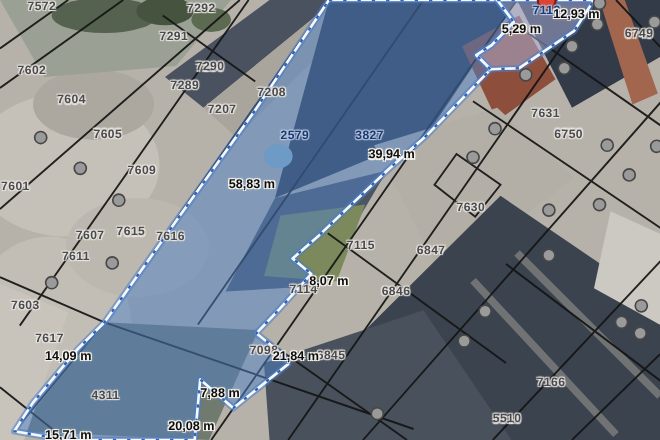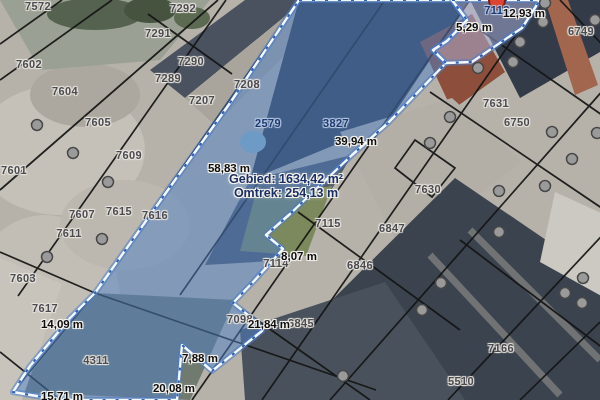--- a/index.html
+++ b/index.html
@@ -108,24 +108,20 @@
         <circle cx="441" cy="283" r="5.5" fill="#9a9a9a" stroke="#474747" stroke-width="1.5"></circle>
         <circle cx="583" cy="278" r="5.5" fill="#9a9a9a" stroke="#474747" stroke-width="1.5"></circle>
         <circle cx="565" cy="293" r="5.5" fill="#9a9a9a" stroke="#474747" stroke-width="1.5"></circle>
         <circle cx="422" cy="310" r="5.5" fill="#9a9a9a" stroke="#474747" stroke-width="1.5"></circle>
         <circle cx="582" cy="303" r="5.5" fill="#9a9a9a" stroke="#474747" stroke-width="1.5"></circle>
       </g>
     <circle id="red-marker" r="8" cx="497" cy="1" fill="#dd4433" stroke="#7d1d11" stroke-width="2"></circle>
   </svg>
 
   <div id="labels">
-    <div class="readout">
-      <div class="tip-line"><span>Gebied:</span> <span>1634,42 m²</span></div>
-      <div class="tip-line"><span>Omtrek:</span> <span>254,13 m</span></div>
-    </div>
   <div class="lbl parcel" style="left: 38px; top: 6px;">7572</div>
       <div class="lbl parcel" style="left: 183px; top: 8px;">7292</div>
       <div class="lbl parcel" style="left: 158px; top: 33px;">7291</div>
       <div class="lbl parcel" style="left: 191px; top: 61px;">7290</div>
       <div class="lbl parcel" style="left: 168px; top: 78px;">7289</div>
       <div class="lbl parcel" style="left: 29px; top: 64px;">7602</div>
       <div class="lbl parcel" style="left: 65px; top: 91px;">7604</div>
       <div class="lbl parcel" style="left: 98px; top: 122px;">7605</div>
       <div class="lbl parcel" style="left: 129px; top: 155px;">7609</div>
       <div class="lbl parcel" style="left: 14px; top: 170px;">7601</div>

